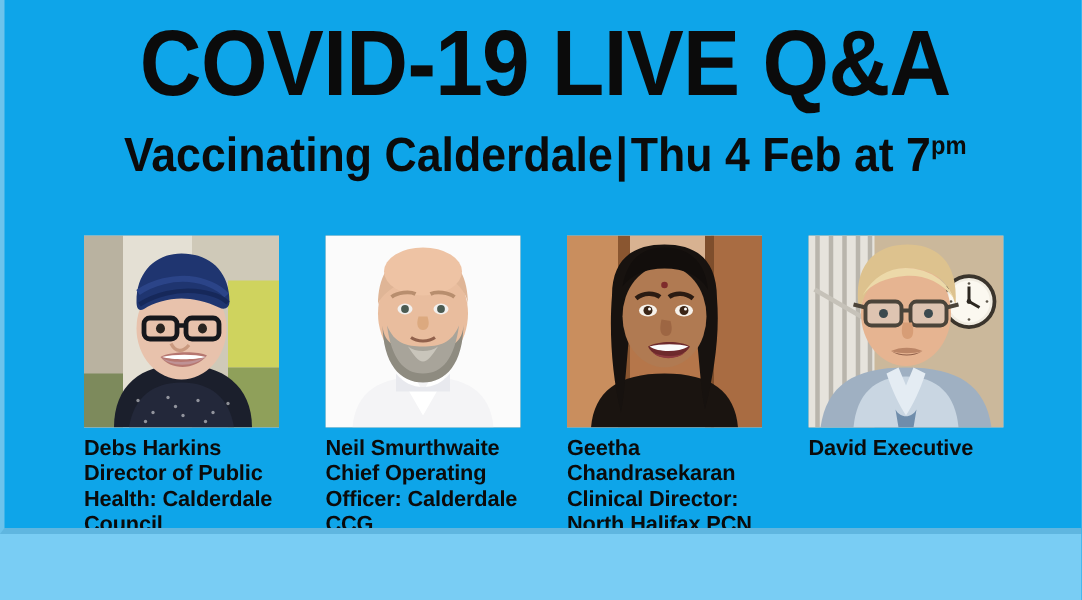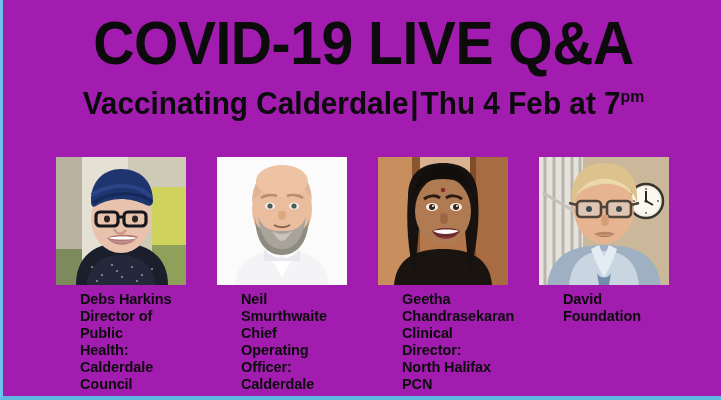--- a/index.html
+++ b/index.html
@@ -11,22 +11,22 @@
     width: 721px;
     height: 400px;
     overflow: hidden;
     font-family: "Liberation Sans", sans-serif;
     background: #79cdf4;
   }
 
   #poster {
     position: relative;
     width: 721px;
-    height: 400px;
-    background: #a21caf;
+    height: 356px;
+    background: #0ea5e9;
     box-sizing: border-box;
     border-left: 3px solid #6cc3ec;
     border-bottom: 4px solid #5fb6e0;
     overflow: hidden;
   }
 
   
   #headline-block {
     position: absolute;
     left: 0;
@@ -95,21 +95,20 @@
     width: 130px;
     height: 128px;
     overflow: hidden;
     background: #c8c8c0;
   }
 
   .caption {
     margin-top: 6px;
     font-family: "Liberation Sans Narrow", "Liberation Sans", sans-serif;
     color: #0b0b0b;
-    margin-left: 24px;
   }
   .p-name {
     display: block;
     font-weight: bold;
     font-size: 14.5px;
     line-height: 17px;
     letter-spacing: -0.1px;
   }
   .p-role {
     display: block;
@@ -289,18 +288,18 @@
           <line x1="38" y1="48" x2="30" y2="46" stroke="#4b443a" stroke-width="2.6"></line>
           <line x1="92" y1="48" x2="100" y2="46" stroke="#4b443a" stroke-width="2.6"></line>
           <ellipse cx="50" cy="52" rx="3" ry="3" fill="#3c4a4f"></ellipse>
           <ellipse cx="80" cy="52" rx="3" ry="3" fill="#3c4a4f"></ellipse>
           <path d="M63,58 C61,66 63,69 66,69 C69,69 71,66 69,58" fill="#d79d76"></path>
           <path d="M55,77 C61,81 70,81 76,77 C70,80 61,80 55,77 Z" fill="#8c5c47"></path>
           <path d="M55,77 C61,74 70,74 76,77 C70,79 61,79 55,77 Z" fill="#bb8566"></path>
         </svg>
       </div>
       <div class="caption">
-        <span class="p-name">David Foundation</span>
+        <span class="p-name">David Executive</span>
       </div>
     </div>
 
   </div>
 </div>
 
 </body></html>

